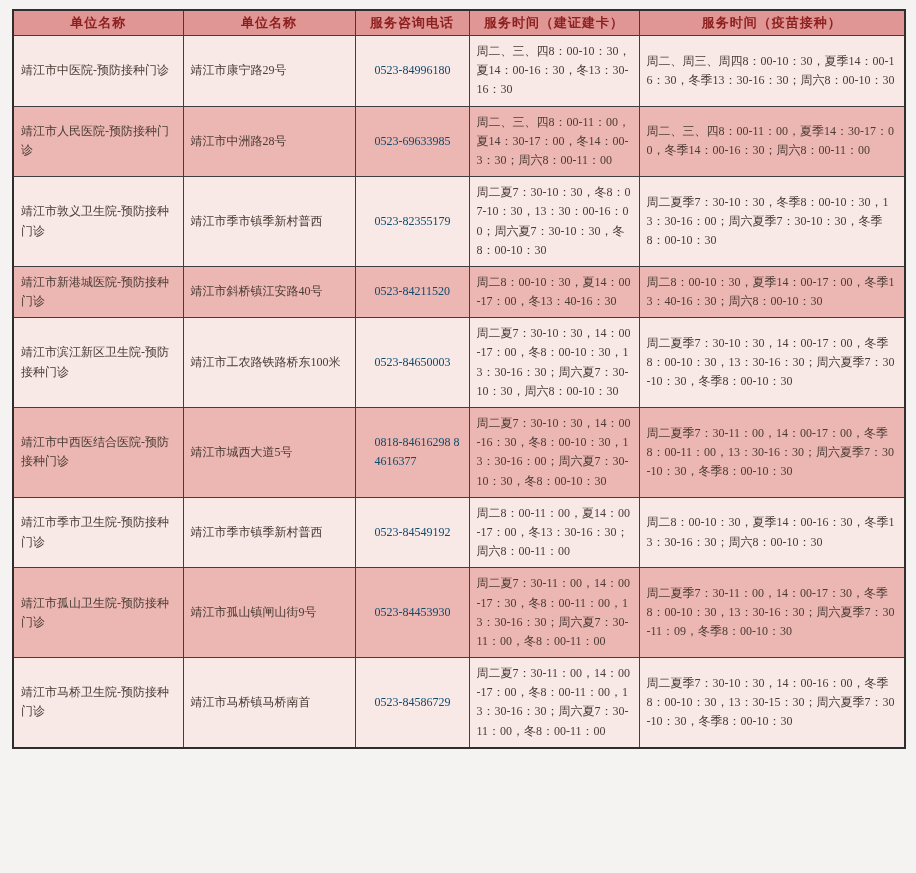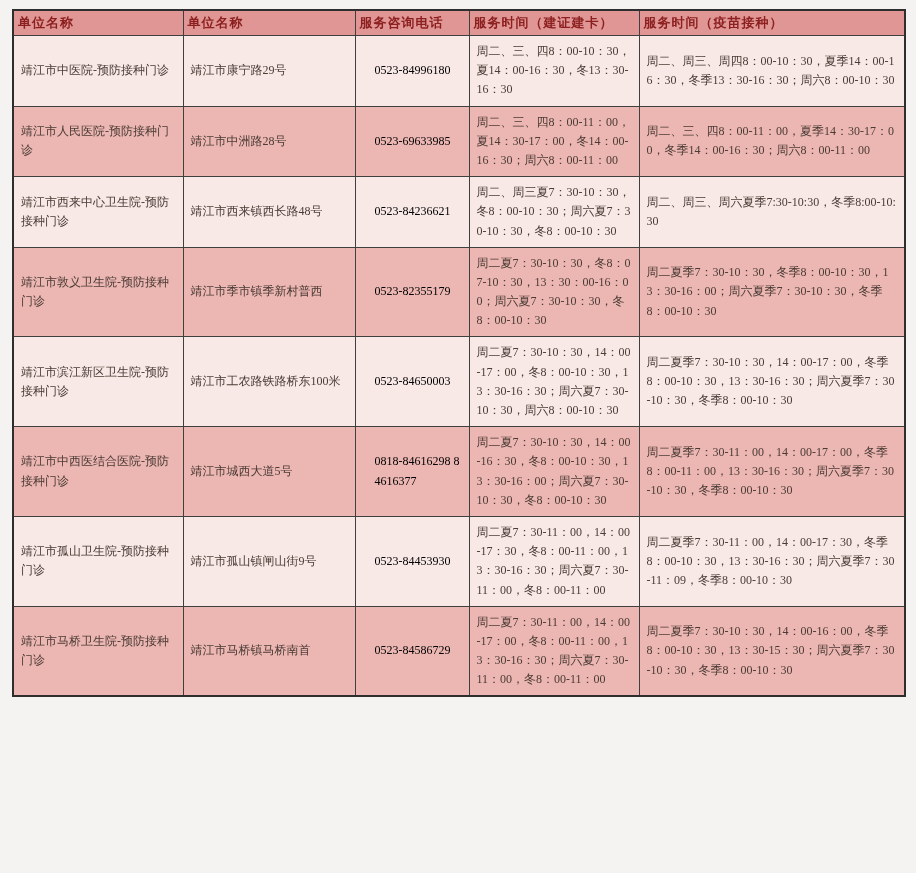--- a/index.html
+++ b/index.html
@@ -30,42 +30,42 @@
     border:2px solid #2e2e2e;
     background:#fff;
   }
   .clinic-table th{
     background:var(--header-bg);
     color:var(--header-fg);
     font-weight:bold;
     font-size:13px;
     padding:3px 4px;
     border:1px solid var(--border);
-    text-align:left;
+    text-align:center;
     letter-spacing:1px;
   }
   .clinic-table td{
     border:1px solid var(--border);
     font-size:12px;
     color:var(--body-fg);
     padding:6px 7px;
     line-height:1.6;
     vertical-align:middle;
     word-break:break-all;
   }
   .clinic-table tbody tr:nth-child(odd) td{background:var(--row-light);}
   .clinic-table tbody tr:nth-child(even) td{background:var(--row-dark);}
   .col-name{width:170px;}
   .col-addr{width:172px;}
   .col-phone{width:114px;}
   .col-card{width:170px;}
   .col-vaccine{width:266px;}
   td.phone-cell{
     font-family:"Liberation Serif","DejaVu Serif",serif;
-    color:#000000;
+    color:#0c4a6e;
     padding-left:19px;
   }
 </style>
 </head>
 <body>
 
 <div class="page">
 
   <table class="clinic-table main">
     <colgroup>
@@ -89,50 +89,57 @@
           <td>靖江市中医院-预防接种门诊</td>
           <td>靖江市康宁路29号</td>
           <td class="phone-cell">0523-84996180</td>
           <td>周二、三、四8：00-10：30，夏14：00-16：30，冬13：30-16：30</td>
           <td>周二、周三、周四8：00-10：30，夏季14：00-16：30，冬季13：30-16：30；周六8：00-10：30</td>
         </tr>
         <tr>
           <td>靖江市人民医院-预防接种门诊</td>
           <td>靖江市中洲路28号</td>
           <td class="phone-cell">0523-69633985</td>
-          <td>周二、三、四8：00-11：00，夏14：30-17：00，冬14：00-16：30；周六8：00-11：00</td>
+          <td>周二、三、四8：00-11：00，夏14：30-17：00，冬14：00-3：30；周六8：00-11：00</td>
           <td>周二、三、四8：00-11：00，夏季14：30-17：00，冬季14：00-16：30；周六8：00-11：00</td>
-        </tr>
-        <tr>
-          <td>靖江市西来中心卫生院-预防接种门诊</td>
-          <td>靖江市西来镇西长路48号</td>
-          <td class="phone-cell">0523-84236621</td>
-          <td>周二、周三夏7：30-10：30，冬8：00-10：30；周六夏7：30-10：30，冬8：00-10：30</td>
-          <td>周二、周三、周六夏季7:30-10:30，冬季8:00-10:30</td>
         </tr>
         <tr>
           <td>靖江市敦义卫生院-预防接种门诊</td>
           <td>靖江市季市镇季新村普西</td>
           <td class="phone-cell">0523-82355179</td>
           <td>周二夏7：30-10：30，冬8：07-10：30，13：30：00-16：00；周六夏7：30-10：30，冬8：00-10：30</td>
           <td>周二夏季7：30-10：30，冬季8：00-10：30，13：30-16：00；周六夏季7：30-10：30，冬季8：00-10：30</td>
+        </tr>
+        <tr>
+          <td>靖江市新港城医院-预防接种门诊</td>
+          <td>靖江市斜桥镇江安路40号</td>
+          <td class="phone-cell">0523-84211520</td>
+          <td>周二8：00-10：30，夏14：00-17：00，冬13：40-16：30</td>
+          <td>周二8：00-10：30，夏季14：00-17：00，冬季13：40-16：30；周六8：00-10：30</td>
         </tr>
         <tr>
           <td>靖江市滨江新区卫生院-预防接种门诊</td>
           <td>靖江市工农路铁路桥东100米</td>
           <td class="phone-cell">0523-84650003</td>
           <td>周二夏7：30-10：30，14：00-17：00，冬8：00-10：30，13：30-16：30；周六夏7：30-10：30，周六8：00-10：30</td>
           <td>周二夏季7：30-10：30，14：00-17：00，冬季8：00-10：30，13：30-16：30；周六夏季7：30-10：30，冬季8：00-10：30</td>
         </tr>
         <tr>
           <td>靖江市中西医结合医院-预防接种门诊</td>
           <td>靖江市城西大道5号</td>
           <td class="phone-cell">0818-84616298 84616377</td>
           <td>周二夏7：30-10：30，14：00-16：30，冬8：00-10：30，13：30-16：00；周六夏7：30-10：30，冬8：00-10：30</td>
           <td>周二夏季7：30-11：00，14：00-17：00，冬季8：00-11：00，13：30-16：30；周六夏季7：30-10：30，冬季8：00-10：30</td>
+        </tr>
+        <tr>
+          <td>靖江市季市卫生院-预防接种门诊</td>
+          <td>靖江市季市镇季新村普西</td>
+          <td class="phone-cell">0523-84549192</td>
+          <td>周二8：00-11：00，夏14：00-17：00，冬13：30-16：30；周六8：00-11：00</td>
+          <td>周二8：00-10：30，夏季14：00-16：30，冬季13：30-16：30；周六8：00-10：30</td>
         </tr>
         <tr>
           <td>靖江市孤山卫生院-预防接种门诊</td>
           <td>靖江市孤山镇闸山街9号</td>
           <td class="phone-cell">0523-84453930</td>
           <td>周二夏7：30-11：00，14：00-17：30，冬8：00-11：00，13：30-16：30；周六夏7：30-11：00，冬8：00-11：00</td>
           <td>周二夏季7：30-11：00，14：00-17：30，冬季8：00-10：30，13：30-16：30；周六夏季7：30-11：09，冬季8：00-10：30</td>
         </tr>
         <tr>
           <td>靖江市马桥卫生院-预防接种门诊</td>

